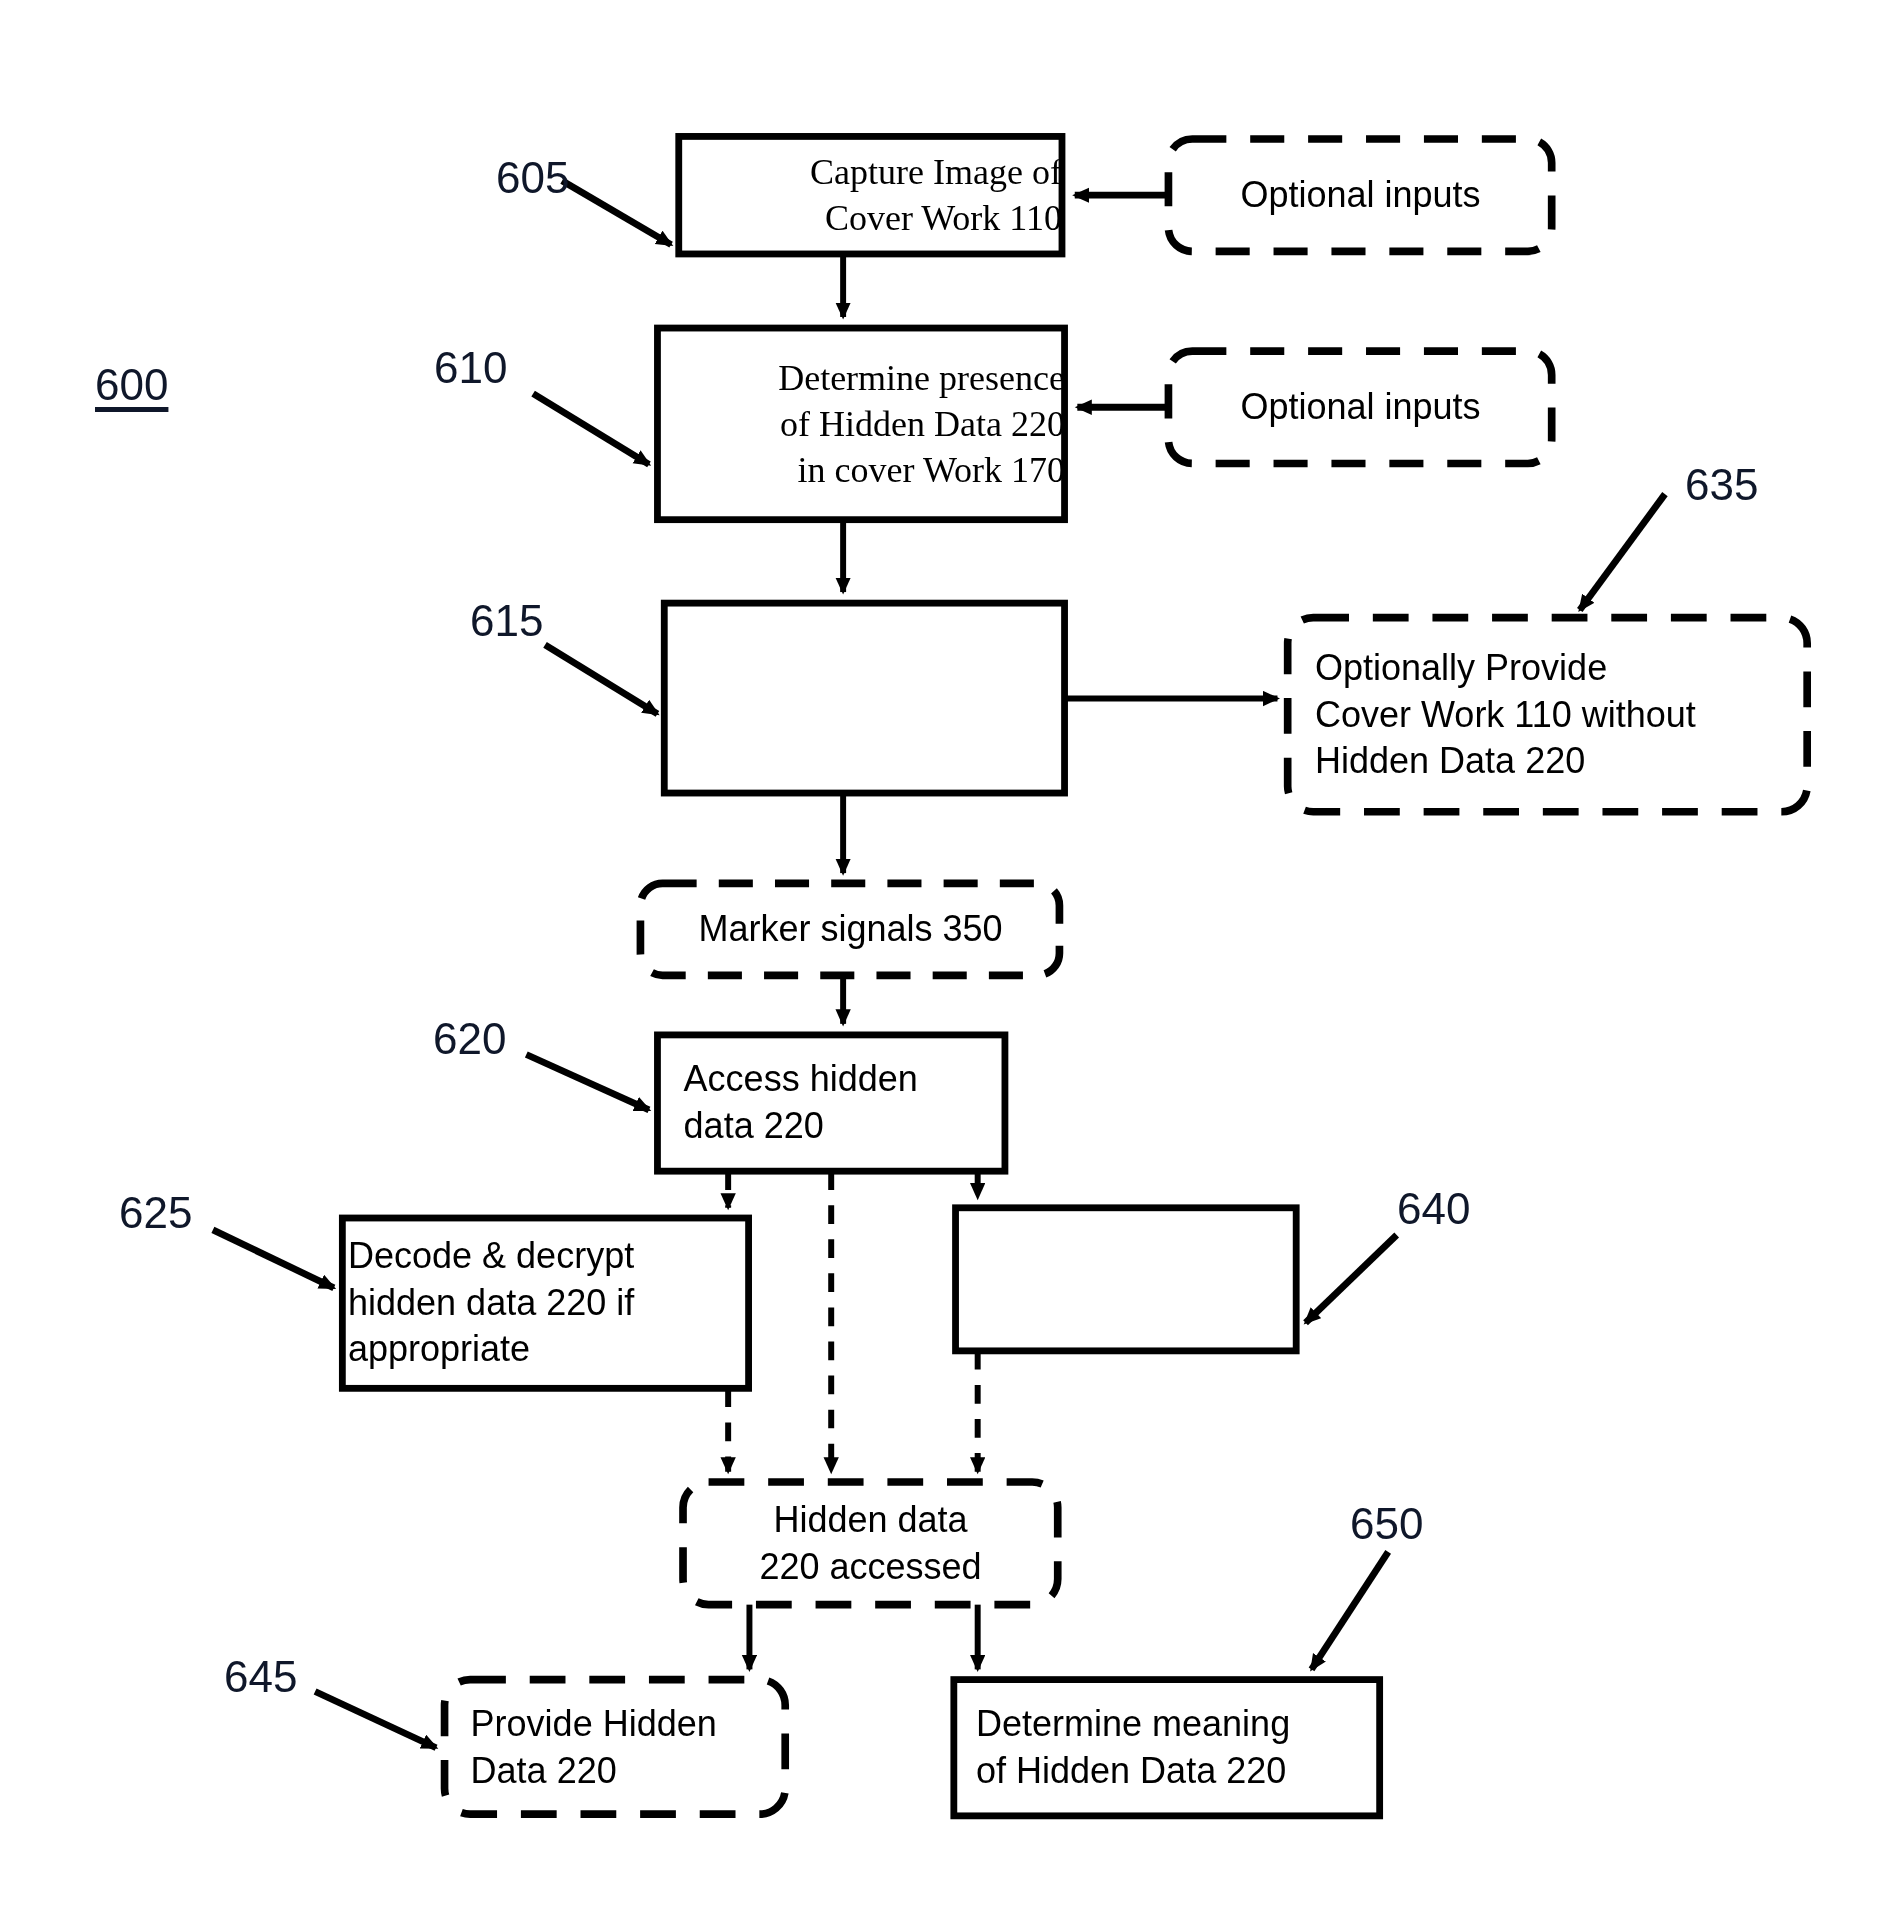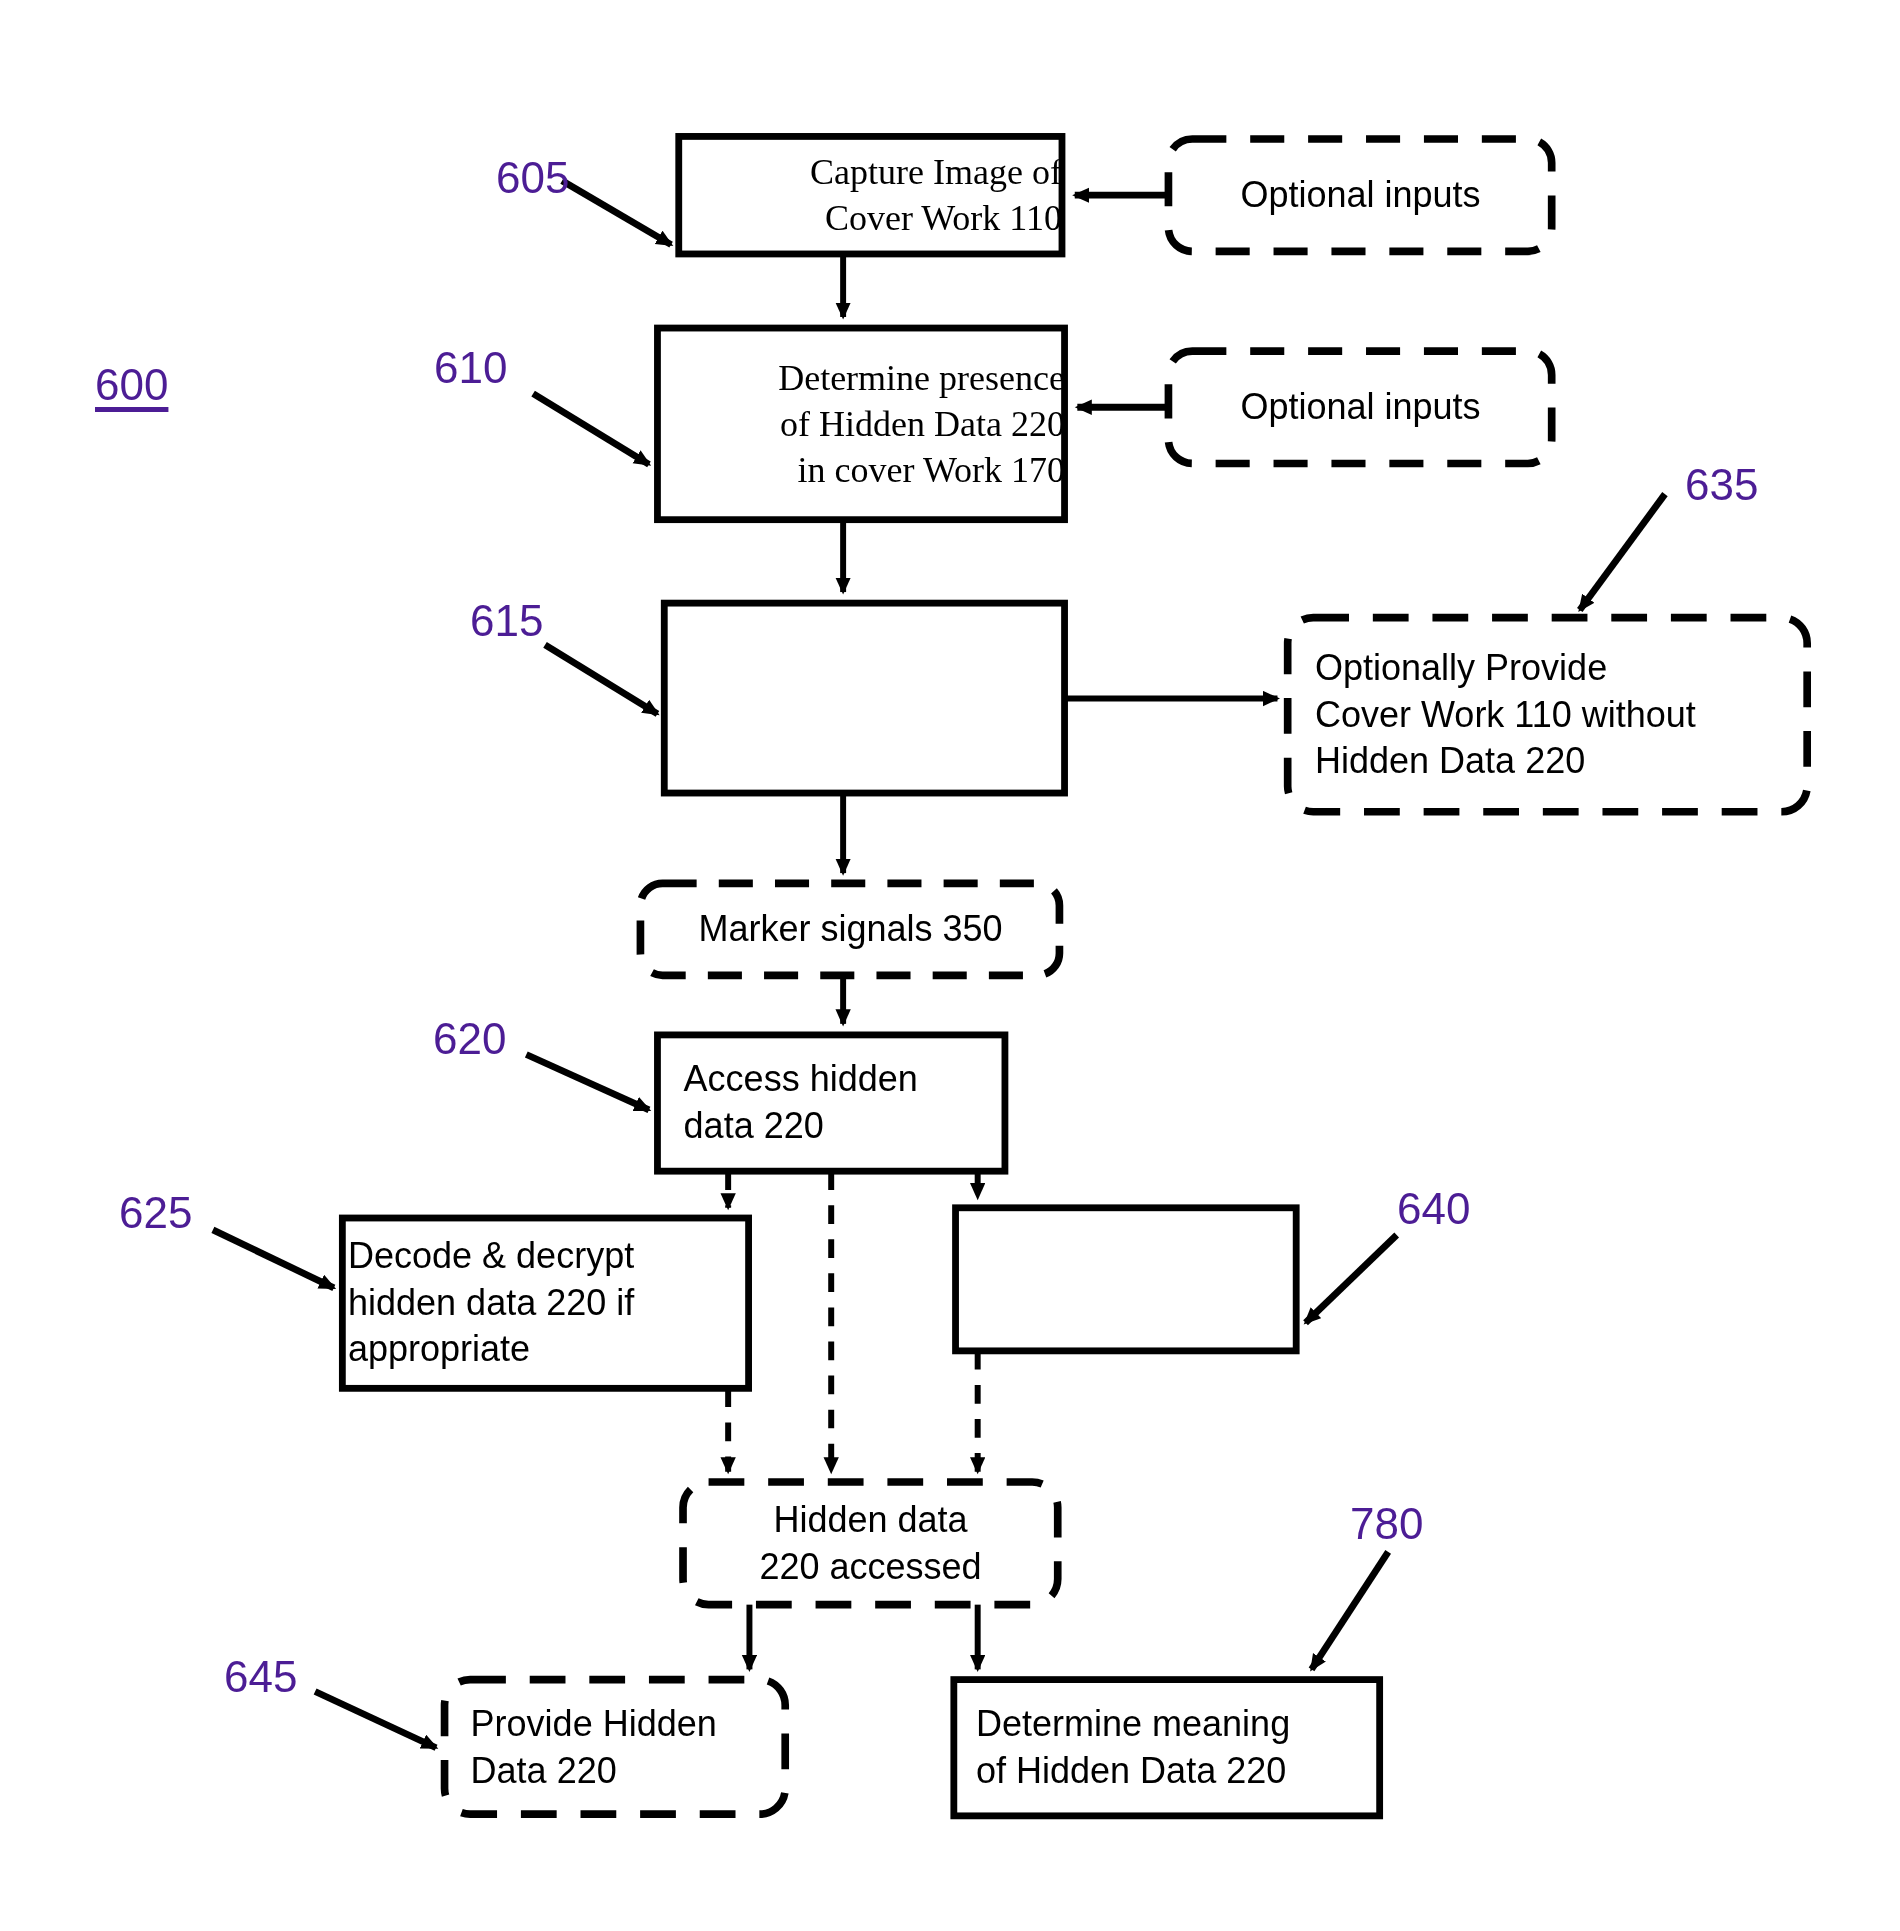--- a/index.html
+++ b/index.html
@@ -53,21 +53,21 @@
     font-family: "Liberation Sans", sans-serif;
     font-size: 36px;
     line-height: 1.30;
     text-align: center;
     align-items: center;
   }
   .ref-label {
     position: absolute;
     font-family: "Liberation Sans", sans-serif;
     font-size: 44px;
-    color: #4c1d95;
+    color: #0f172a;
     white-space: pre;
   }
   .ref-label.underlined {
     text-decoration: underline;
     text-underline-offset: 6.8px;
     text-decoration-thickness: 5.1px;
   }
 </style>
 </head>
 <body>
@@ -217,16 +217,16 @@
   <div class="ref-label" style="left:433px; top:1014px;">620</div>
 
   <div class="ref-label" style="left:119px; top:1188px;">625</div>
 
   <div class="ref-label" style="left:1685px; top:460px;">635</div>
 
   <div class="ref-label" style="left:1397px; top:1184px;">640</div>
 
   <div class="ref-label" style="left:224px; top:1652px;">645</div>
 
-  <div class="ref-label" style="left:1350px; top:1499px;">780</div>
+  <div class="ref-label" style="left:1350px; top:1499px;">650</div>
 
 </div>
 
 
 </body></html>

